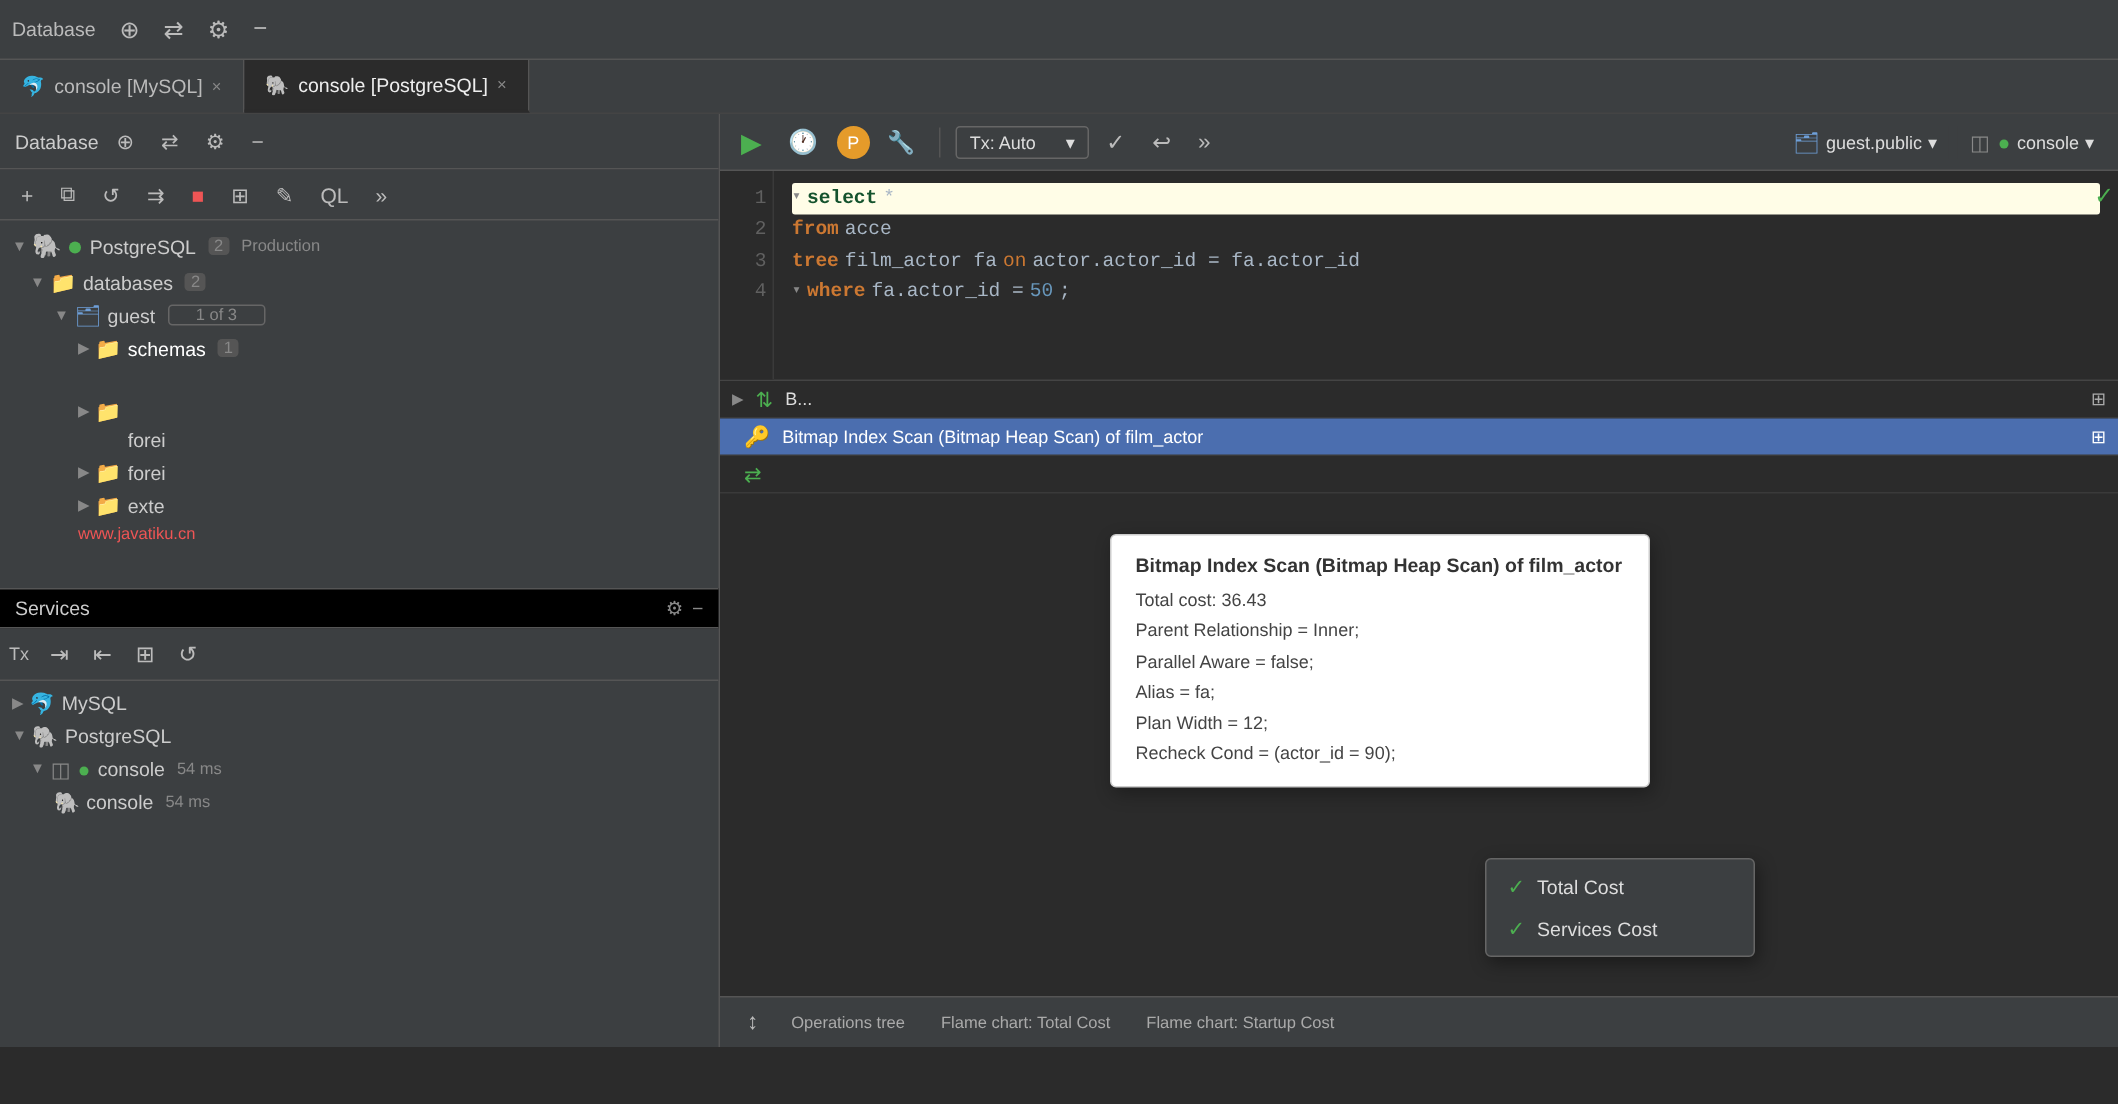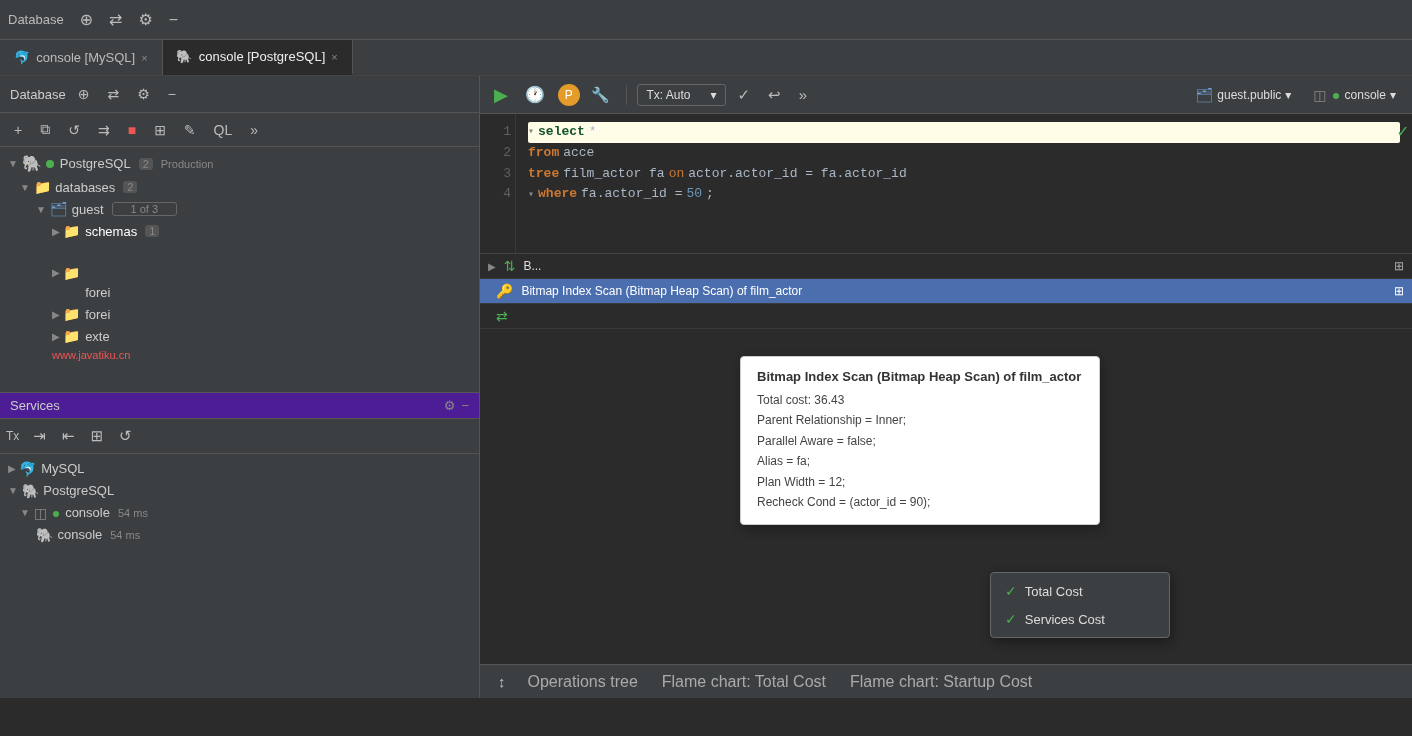--- a/index.html
+++ b/index.html
@@ -34,21 +34,21 @@
     .tree-badge-inline { font-size: 11px; color: #888; border: 1px solid #666; border-radius: 3px; padding: 0 18px; margin-left: 4px; }
     .tree-time { font-size: 11px; color: #888; margin-left: 4px; }
 
     .indent1 { padding-left: 20px; }
     .indent2 { padding-left: 36px; }
     .indent3 { padding-left: 52px; }
 
     .watermark { font-size: 11px; color: #e55; padding: 2px 8px 2px 52px; }
 
     
-    .services-header { display: flex; padding: 5px 10px; background: #4c1d95; border-top: 1px solid #555; border-bottom: 1px solid #555; }
+    .services-header { display: flex; padding: 5px 10px; background: #000000; border-top: 1px solid #555; border-bottom: 1px solid #555; }
     .services-gear { margin-left: auto; color: #888; cursor: pointer; }
 
     .tx-toolbar { display: flex; align-items: center; padding: 4px 6px; background: #3c3f41; border-bottom: 1px solid #555; gap: 4px; }
     .tx-label { font-size: 12px; color: #bbb; margin-right: 4px; }
 
     
     .right-panel { flex: 1; display: flex; flex-direction: column; background: #2b2b2b; position: relative; }
 
     
     .code-editor { flex: 0 0 auto; background: #2b2b2b; border-bottom: 1px solid #444; min-height: 140px; display: flex; }
@@ -68,21 +68,21 @@
     
     .results-area { flex: 1; background: #2b2b2b; display: flex; flex-direction: column; overflow: hidden; }
     .results-list { flex: 1; overflow-y: auto; }
     .result-row { display: flex; align-items: center; padding: 4px 8px; gap: 8px; cursor: pointer; border-bottom: 1px solid #3a3a3a; }
     .result-row.active { background: #4b6eaf; }
     .result-text { font-size: 12px; color: #ddd; flex: 1; }
     .result-table-icon { font-size: 12px; color: #aaa; margin-left: auto; }
 
     
     .bottom-bar { display: flex; align-items: center; padding: 4px 12px; background: #3c3f41; border-top: 1px solid #555; gap: 8px; }
-    .flame-btn { font-size: 16px; color: #aaa; cursor: pointer; padding: 3px 8px; background: none; border: none; }
+    .flame-btn { font-size: 11px; color: #aaa; cursor: pointer; padding: 3px 8px; background: none; border: none; }
 
     
     .tooltip-popup { position: absolute; left: 260px; top: 280px; background: white; border: 1px solid #ccc; border-radius: 4px; box-shadow: 2px 4px 12px rgba(0,0,0,0.3); padding: 12px 16px; z-index: 100; min-width: 360px; }
     .tooltip-title { font-size: 13px; font-weight: 600; color: #333; margin-bottom: 6px; }
     .tooltip-row { font-size: 12px; color: #444; line-height: 1.7; }
 
     
     .dropdown-menu { position: absolute; left: 510px; bottom: 60px; background: #3c3f41; border: 1px solid #666; border-radius: 4px; box-shadow: 2px 4px 12px rgba(0,0,0,0.4); z-index: 200; min-width: 180px; padding: 4px 0; }
     .dropdown-item { display: flex; align-items: center; padding: 6px 14px; gap: 8px; cursor: pointer; font-size: 13px; color: #ddd; }
     .dropdown-check { color: #4caf50; font-size: 14px; }

